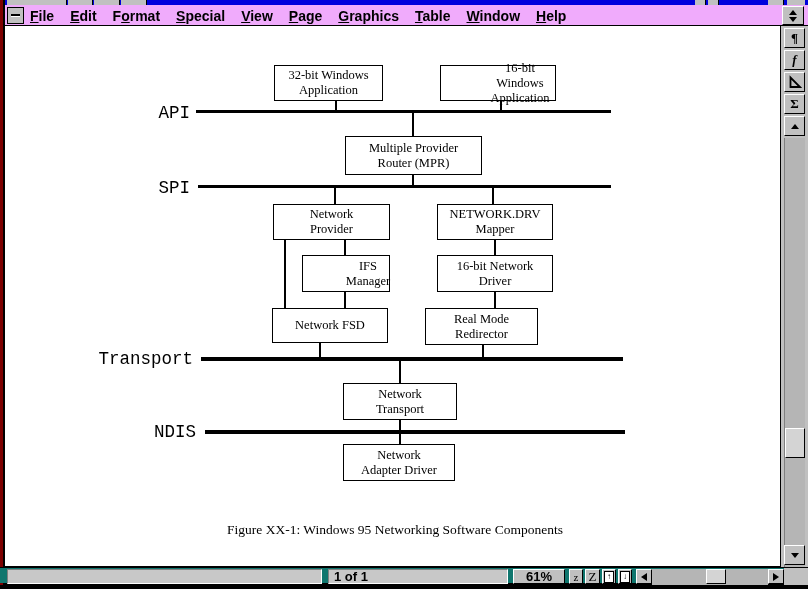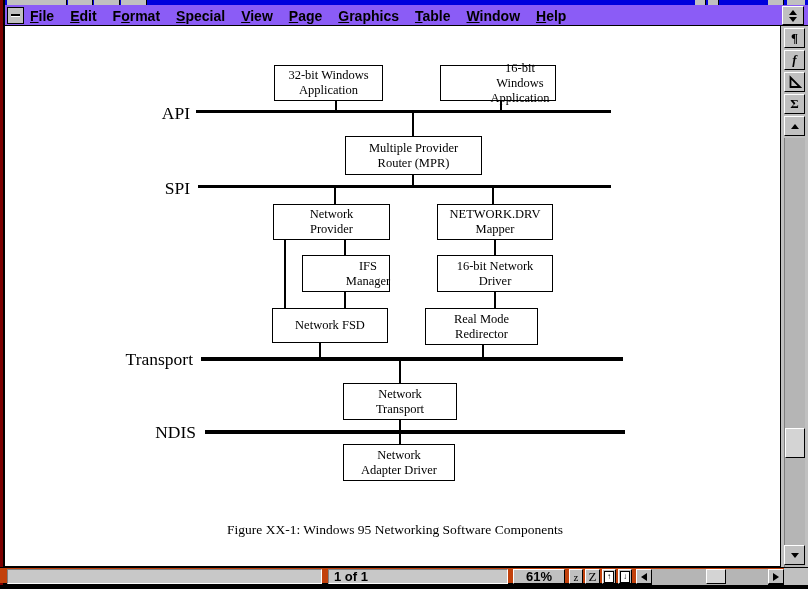--- a/index.html
+++ b/index.html
@@ -5,21 +5,21 @@
   * { margin:0; padding:0; box-sizing:border-box; }
   html,body { width:808px; height:589px; overflow:hidden; background:#000; }
   #screen { position:relative; width:808px; height:589px; background:#000;
             font-family:"Liberation Sans", sans-serif; }
   
   #edge-left { position:absolute; left:0; top:0; width:4px; height:589px; background:#7d0000; border-right:1px solid #000; }
   
   #titlebar { position:absolute; left:5px; top:0; width:803px; height:5px; background:#0000dd; }
   .tb-seg { position:absolute; top:0; height:5px; background:#c0c0c0; border-right:1px solid #000; }
   
-  #menubar { position:absolute; left:5px; top:5px; width:803px; height:21px; background:#8b5cf6; border-bottom:1px solid #000; }
+  #menubar { position:absolute; left:5px; top:5px; width:803px; height:21px; background:#f0abfc; border-bottom:1px solid #000; }
   #sysmenu { position:absolute; left:2px; top:2px; width:17px; height:17px; background:#c0c0c0;
              border:1px solid #000; display:flex; align-items:center; justify-content:center; }
   #sysmenu .bar { width:9px; height:3px; background:#000; border-bottom:1px solid #fff; }
   #menu-items { position:absolute; left:25px; top:0; height:21px; display:flex; gap:16px; align-items:center;
                 font-weight:bold; font-size:14px; color:#000; }
   .menu-item { white-space:nowrap; cursor:default; }
   .menu-item .u { text-decoration:underline; }
   #restore-btn { position:absolute; right:4px; top:1px; width:22px; height:19px; background:#c0c0c0;
                  border-top:1px solid #fff; border-left:1px solid #fff; border-right:1.5px solid #000;
                  border-bottom:1.5px solid #000; display:flex; flex-direction:column; align-items:center;
@@ -27,37 +27,37 @@
   .tri-up   { width:0; height:0; border-left:4px solid transparent; border-right:4px solid transparent; border-bottom:5px solid #000; }
   .tri-down { width:0; height:0; border-left:4px solid transparent; border-right:4px solid transparent; border-top:5px solid #000; }
   .tri-left { width:0; height:0; border-top:4px solid transparent; border-bottom:4px solid transparent; border-right:6px solid #000; }
   .tri-right{ width:0; height:0; border-top:4px solid transparent; border-bottom:4px solid transparent; border-left:6px solid #000; }
   
   #document { position:absolute; left:5px; top:26px; width:775px; height:540px; background:#fff; }
   .dbox { position:absolute; background:#fff; border:1px solid #000; display:flex; flex-direction:column;
           align-items:center; justify-content:center; text-align:center;
           font-family:"Liberation Serif", serif; font-size:12.5px; line-height:15px; color:#000; }
   .layer-line { position:absolute; background:#000; }
-  .layer-label { position:absolute; font-family:Liberation Serif, serif; font-size:17.5px; color:#000;
+  .layer-label { position:absolute; font-family:Liberation Mono, monospace; font-size:17.5px; color:#000;
                  text-align:right; white-space:nowrap; }
   .conn { position:absolute; width:2px; background:#000; }
   #caption { position:absolute; left:100px; top:496px; width:580px; text-align:center;
              font-family:"Liberation Serif", serif; font-size:13.5px; color:#000; }
   
   #right-strip { position:absolute; left:780px; top:26px; width:28px; height:541px; background:#c0c0c0; border-left:1px solid #000; }
   .tool-btn { position:absolute; left:3px; width:21px; height:20px; background:#c0c0c0;
               border-top:1px solid #fff; border-left:1px solid #fff; border-right:1.5px solid #000; border-bottom:1.5px solid #000;
               display:flex; align-items:center; justify-content:center; font-size:13px; color:#000; }
   .serif-glyph { font-family:"Liberation Serif", serif; font-weight:bold; }
   #vsb-track { position:absolute; left:3px; top:112px; width:21px; height:433px; background:#b5b5b5;
                border-left:1px solid #808080; }
   #vsb-thumb { position:absolute; left:0px; top:290px; width:20px; height:30px; background:#d4d4d4;
                border-top:1px solid #fff; border-left:1px solid #fff; border-right:1.5px solid #000; border-bottom:1.5px solid #000; }
   
-  #statusbar { position:absolute; left:0; top:567px; width:808px; height:16px; background:#c2410c; border-top:1px solid #000; }
+  #statusbar { position:absolute; left:0; top:567px; width:808px; height:16px; background:#0f766e; border-top:1px solid #000; }
   .sunken { position:absolute; top:1px; height:15px; background:#c8c8c8;
             border-top:1.5px solid #808080; border-left:1.5px solid #808080;
             border-bottom:1px solid #fff; border-right:1px solid #fff; }
   .raised { position:absolute; top:1px; height:15px; background:#c0c0c0;
             border-top:1px solid #fff; border-left:1px solid #fff;
             border-bottom:1.5px solid #000; border-right:1.5px solid #000;
             display:flex; align-items:center; justify-content:center; }
   .status-text { font-weight:bold; font-size:13px; color:#000; }
   #pgind { left:328px; width:180px; display:flex; align-items:center; padding-left:5px; }
   #zoomlvl { left:513px; width:52px; }

